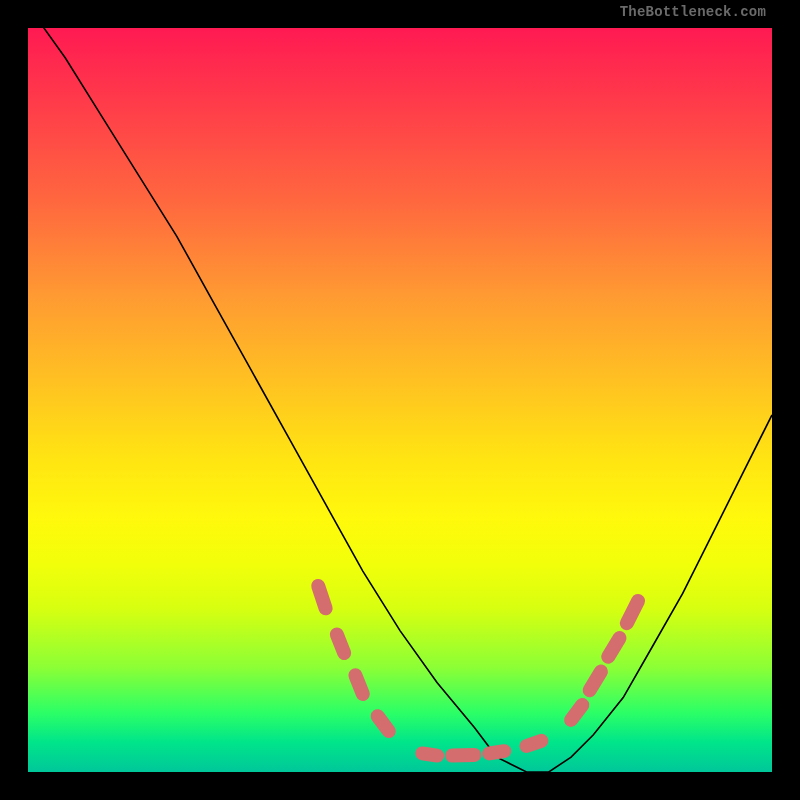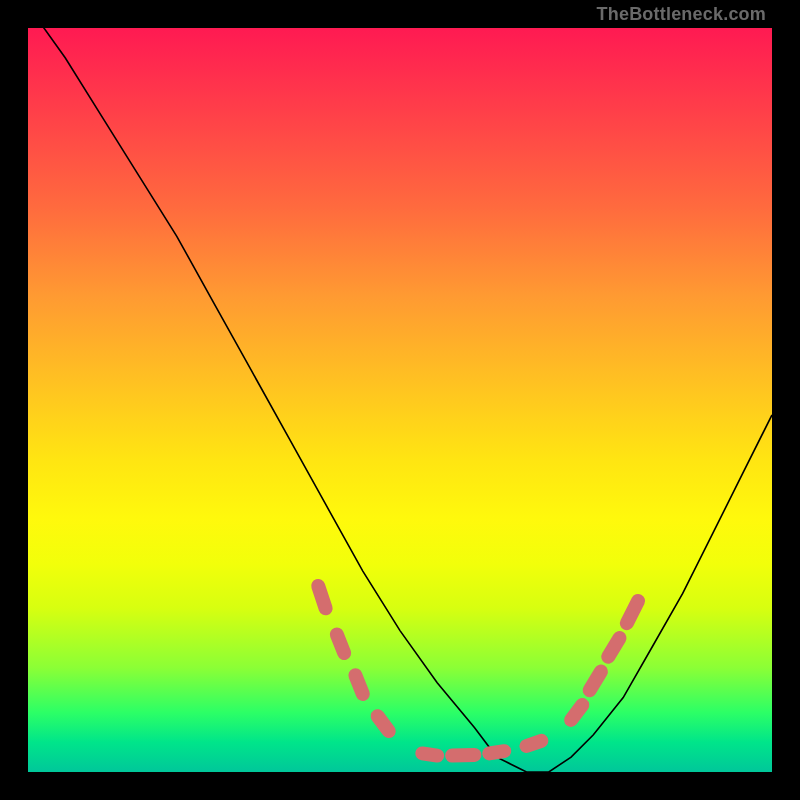--- a/index.html
+++ b/index.html
@@ -38,22 +38,22 @@
       #8BFF36 86%,
       #2CFF66 92%,
       #00E58A 96%,
       #00C79A 100%
     );
   }
   .attribution {
     position: absolute;
     top: 4px;
     right: 34px;
-    font-family: Liberation Sans, sans-serif;
-    font-size: 18px;
+    font-family: Liberation Mono, monospace;
+    font-size: 14px;
     font-weight: bold;
     color: #6a6a6a;
     letter-spacing: 0.2px;
   }
   svg.overlay {
     position: absolute;
     left: 28px;
     top: 28px;
     width: 744px;
     height: 744px;

